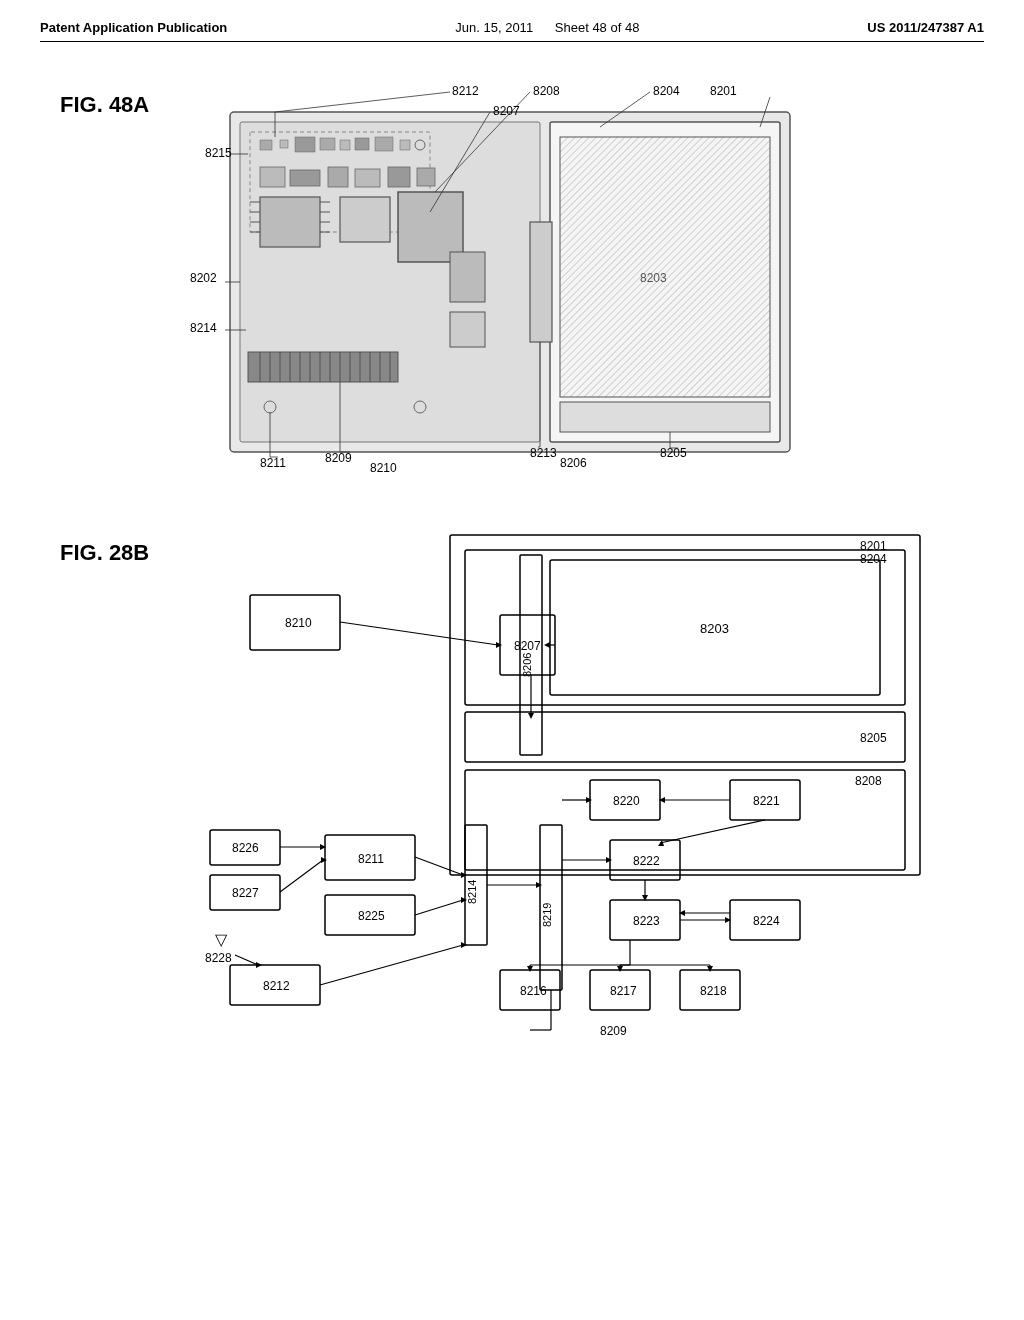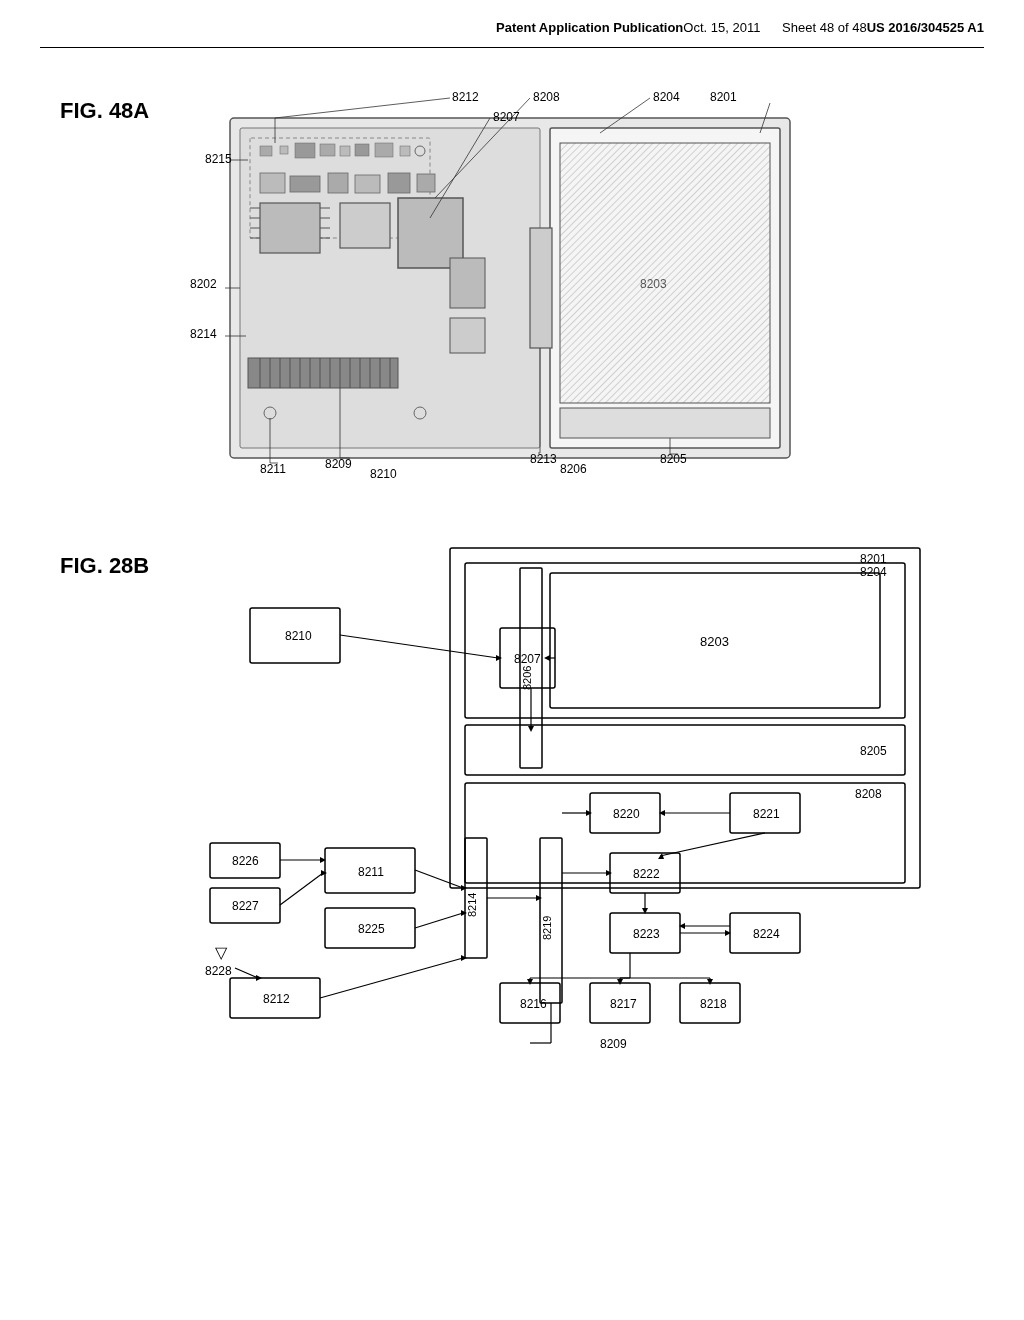--- a/index.html
+++ b/index.html
@@ -13,41 +13,41 @@
     }
     .page {
       width: 1024px;
       min-height: 1320px;
       background: #fff;
       position: relative;
       padding: 20px 40px;
     }
     .header {
       display: flex;
-      justify-content: flex-end;
+      justify-content: space-between;
       align-items: baseline;
       border-bottom: 1px solid #000;
-      padding-bottom: 12px;
+      padding-bottom: 6px;
       margin-bottom: 30px;
     }
     .header-left {
       font-size: 13px;
       font-weight: bold;
     }
     .header-center {
       font-size: 13px;
     }
     .header-right {
       font-size: 13px;
       font-weight: bold;
     }
     .figures-container {
       display: flex;
       flex-direction: column;
-      gap: 35px;
+      gap: 28px;
       padding: 0 20px;
     }
     
     .fig-48a-section {
       position: relative;
       height: 420px;
     }
     .fig-label {
       font-size: 22px;
       font-weight: bold;
@@ -62,25 +62,25 @@
     }
   </style>
 </head>
 <body>
 
 <div class="page">
 
   <div class="header">
     <span class="header-left">Patent Application Publication</span>
     <span class="header-center">
-      <span>Oct. 15, 2011</span>
+      <span>Jun. 15, 2011</span>
       &nbsp;&nbsp;&nbsp;&nbsp;
       <span>Sheet 48 of 48</span>
     </span>
-    <span class="header-right">US 2016/304525 A1</span>
+    <span class="header-right">US 2011/247387 A1</span>
   </div>
 
   <div class="figures-container">
 
     <div class="fig-48a-section">
       <span class="fig-label">FIG. 48A</span>
 
       <svg style="position:absolute; left:110px; top:10px; width:680px; height:400px;">
 
         <rect x="60" y="30" width="560" height="340" rx="4" ry="4" fill="#e8e8e8" stroke="#555" stroke-width="1.5"></rect>

